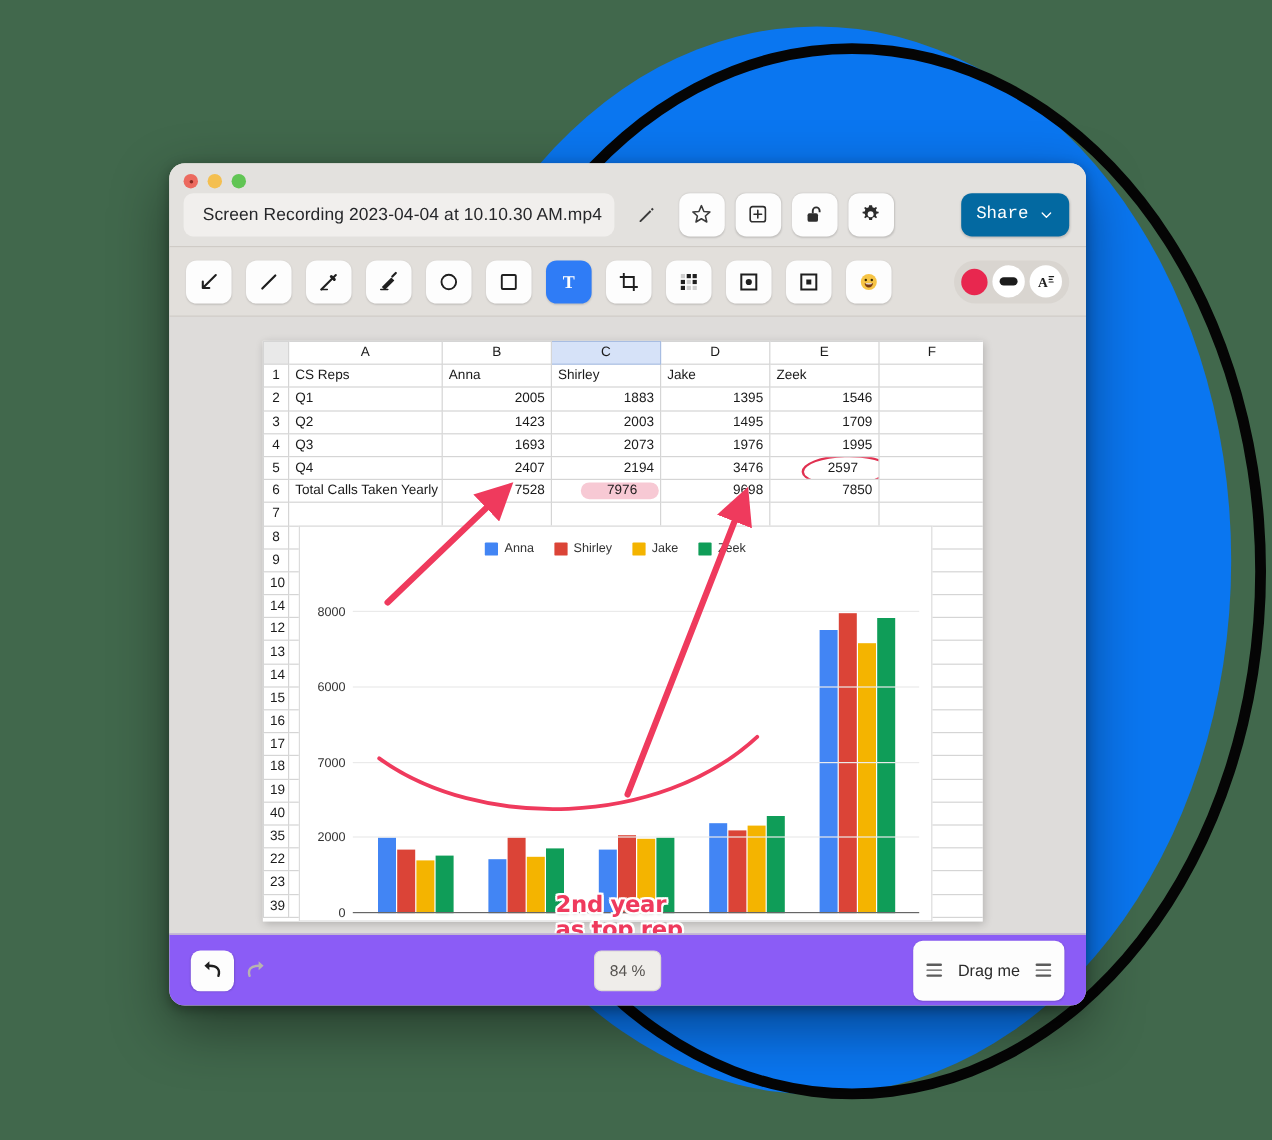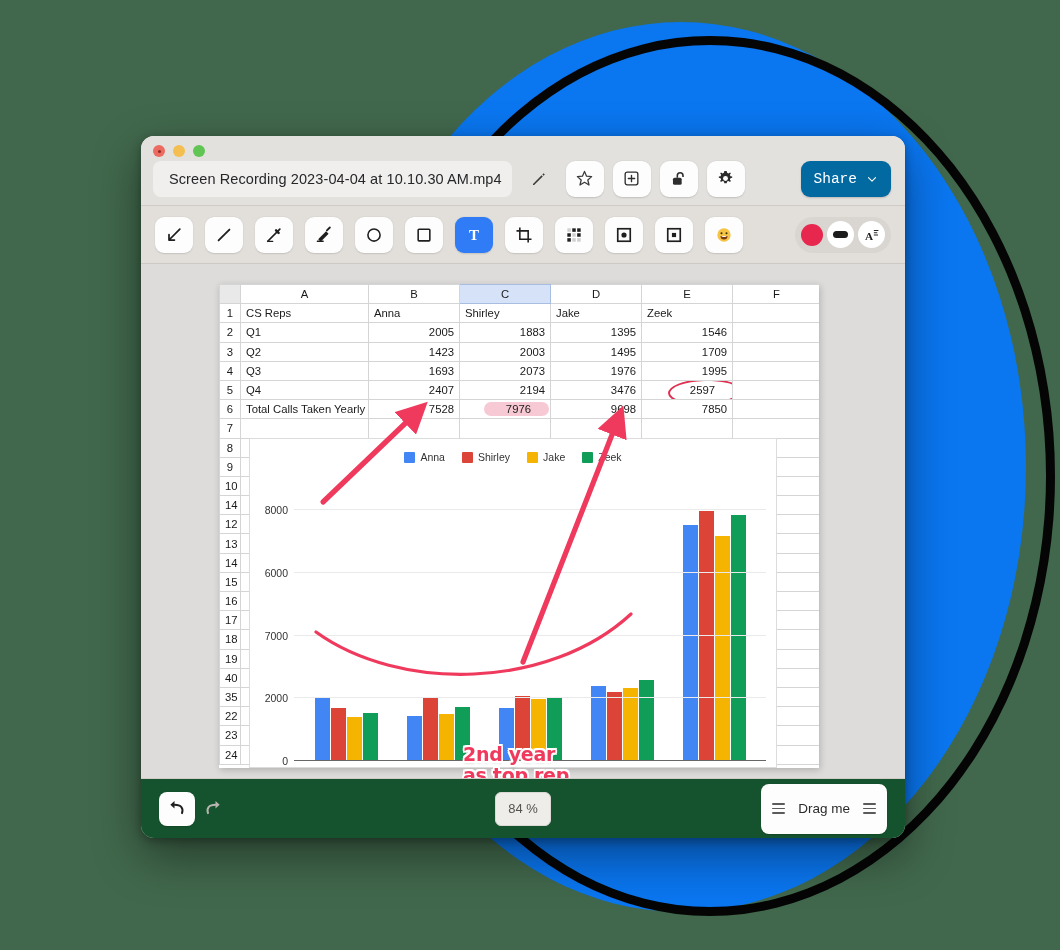--- a/index.html
+++ b/index.html
@@ -247,21 +247,21 @@
       0 -1.8px 0 #fff, 0 1.8px 0 #fff,
       -1.8px 0 0 #fff, 1.8px 0 0 #fff,
       0 2px 3px rgba(0,0,0,.22);
   }
   #anno-topnote { left: 322px; top: 480px; }
   #anno-svg { position: absolute; inset: 0; pointer-events: none; }
 
   
   .bottombar {
     height: 60px;
-    background: #14532d;
+    background: #8b5cf6;
     display: flex; align-items: center;
     padding: 0 18px;
     position: relative;
     border-top: 1px solid #cfcbc6;
   }
   .rnd-btn {
     width: 36px; height: 34px; border-radius: 8px;
     display: flex; align-items: center; justify-content: center;
     flex: none;
   }
@@ -676,21 +676,21 @@
             <tr>
               <td class="rowhead">23</td>
               <td>&nbsp;</td>
               <td>&nbsp;</td>
               <td>&nbsp;</td>
               <td>&nbsp;</td>
               <td>&nbsp;</td>
               <td>&nbsp;</td>
             </tr>
             <tr>
-              <td class="rowhead">24</td>
+              <td class="rowhead">39</td>
               <td>&nbsp;</td>
               <td>&nbsp;</td>
               <td>&nbsp;</td>
               <td>&nbsp;</td>
               <td>&nbsp;</td>
               <td>&nbsp;</td>
             </tr>
           </tbody>
       </table>
 

